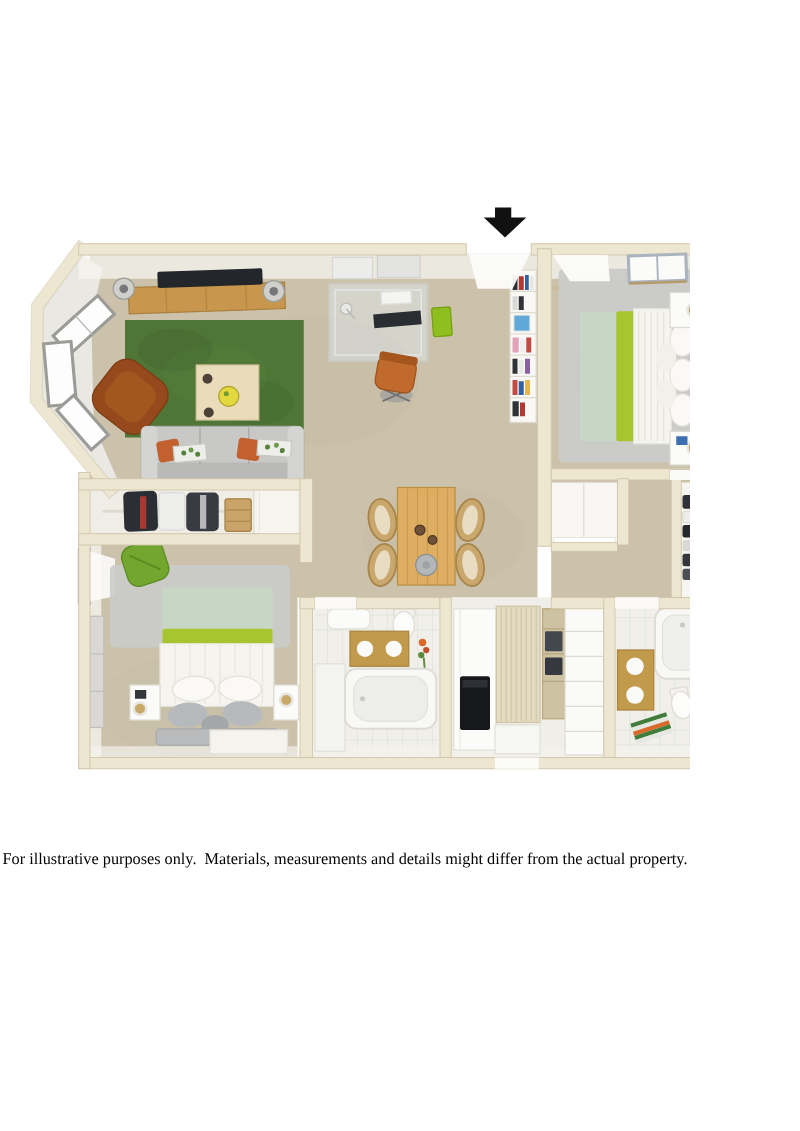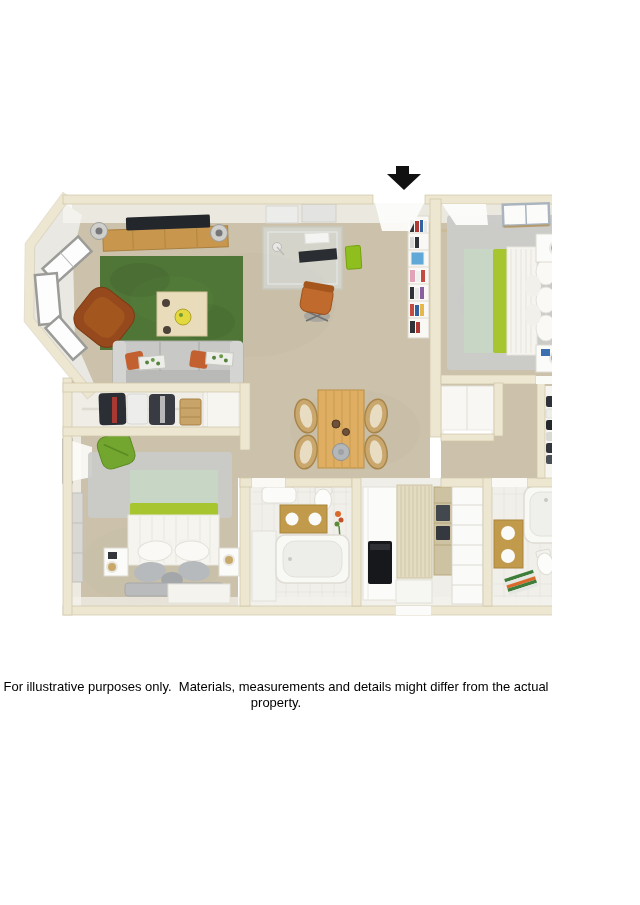--- a/index.html
+++ b/index.html
@@ -1,17 +1,17 @@
 <!DOCTYPE html>
 <html style="--background: #FFFFFF; --text: #000000; --arrow: #111111; --wall: #EDE6D0; --wall-edge: #CFC5A9; --wall-face: #F6F5F0; --carpet: #CCC2AC; --carpet-shade: #BDB29A; --tile: #F0EFEA; --tile-line: #DCDBD3; --white-obj: #FBFBF9; --rug-green: #4F7637; --rug-green-dark: #3F5E2B; --rug-silver: #CACBC9; --sofa-gray: #C8C8C6; --sofa-back: #B9B9B7; --pillow-orange: #C2602F; --armchair-brown: #95491C; --office-chair: #C06A2E; --wood: #C9964E; --wood-pale: #E9DCBA; --table-wood: #DFAE62; --rattan: #C9A76D; --bed-sage: #C8D6C5; --bed-lime: #A7C52F; --bed-white: #F5F4EF; --pillow-gray: #B7BABC; --headboard-gray: #B9BBBD; --chair-green: #73A62F; --vanity-gold: #C19A4B; --appliance-black: #17181C; --towel-dark: #43474E; --louver: #E3DBC2; --glass: #DCE4E6; --tv-black: #23262A;"><head>
 <meta charset="utf-8">
 <style>
   html,body{margin:0;padding:0;background:#fff;}
   .page{position:relative;width:552px;height:905px;background:var(--background,#fff);overflow:hidden;
-        font-family:Liberation Sans, sans-serif;}
+        font-family:Liberation Serif, serif;}
   .plan-svg{position:absolute;left:0;top:0;}
   .disclaimer{position:absolute;left:0;right:0;top:679px;margin:0;text-align:center;
               font-size:13px;line-height:1.25;color:var(--text,#000);letter-spacing:0;}
   
   .w{fill:var(--wall,#EDE6D0);stroke:var(--wall-edge,#CFC5A9);stroke-width:.7;}
   .bayE{fill:none;stroke:var(--wall-edge,#CFC5A9);stroke-width:10.5;opacity:.55;stroke-linecap:square;}
   .bayW{fill:none;stroke:var(--wall,#EDE6D0);stroke-width:8.6;stroke-linecap:square;stroke-linejoin:miter;}
   .cpt{fill:var(--carpet,#CCC2AC);}
   .tile{fill:var(--tile,#F0EFEA);}
   .gl{stroke:var(--tile-line,#DCDBD3);stroke-width:.7;opacity:.55;}

